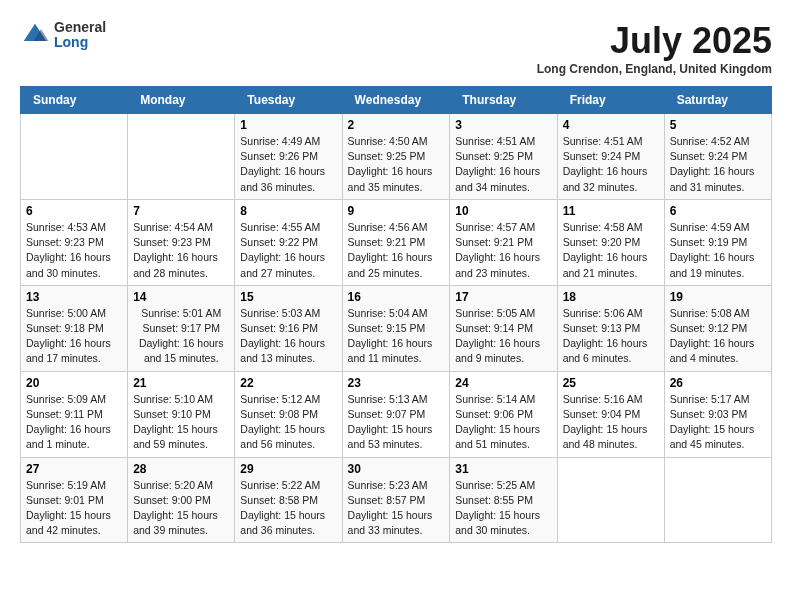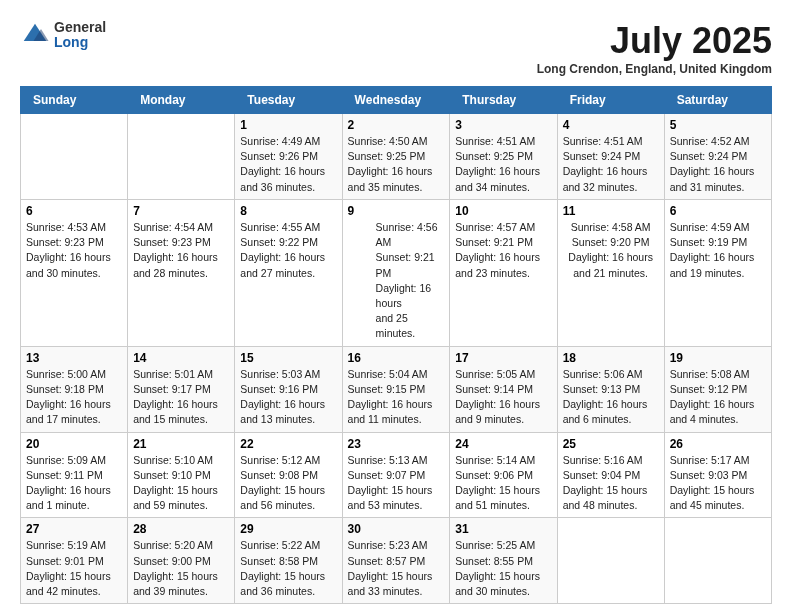--- a/index.html
+++ b/index.html
@@ -182,35 +182,35 @@
         </td>
         <td>
           <span class="day-num">8</span>
           <div class="day-info" style="white-space: pre-line;">Sunrise: 4:55 AM
 Sunset: 9:22 PM
 Daylight: 16 hours
 and 27 minutes.</div>
         </td>
         <td>
           <span class="day-num">9</span>
-          <div class="day-info" style="white-space: pre-line; margin-left: 28px;">Sunrise: 4:56 AM
+          <div class="day-info" style="white-space: pre-line;">Sunrise: 4:56 AM
 Sunset: 9:21 PM
 Daylight: 16 hours
 and 25 minutes.</div>
         </td>
         <td>
           <span class="day-num">10</span>
           <div class="day-info" style="white-space: pre-line;">Sunrise: 4:57 AM
 Sunset: 9:21 PM
 Daylight: 16 hours
 and 23 minutes.</div>
         </td>
         <td>
           <span class="day-num">11</span>
-          <div class="day-info" style="white-space: pre-line; text-align: center;">Sunrise: 4:58 AM
+          <div class="day-info" style="white-space: pre-line;">Sunrise: 4:58 AM
 Sunset: 9:20 PM
 Daylight: 16 hours
 and 21 minutes.</div>
         </td>
         <td>
           <span class="day-num">6</span>
           <div class="day-info" style="white-space: pre-line;">Sunrise: 4:59 AM
 Sunset: 9:19 PM
 Daylight: 16 hours
 and 19 minutes.</div>
@@ -219,21 +219,21 @@
       <tr>
         <td>
           <span class="day-num">13</span>
           <div class="day-info" style="white-space: pre-line;">Sunrise: 5:00 AM
 Sunset: 9:18 PM
 Daylight: 16 hours
 and 17 minutes.</div>
         </td>
         <td>
           <span class="day-num">14</span>
-          <div class="day-info" style="white-space: pre-line;">Sunrise: 5:01 AM
+          <div class="day-info" style="white-space: pre-line; text-align: center;">Sunrise: 5:01 AM
 Sunset: 9:17 PM
 Daylight: 16 hours
 and 15 minutes.</div>
         </td>
         <td>
           <span class="day-num">15</span>
           <div class="day-info" style="white-space: pre-line;">Sunrise: 5:03 AM
 Sunset: 9:16 PM
 Daylight: 16 hours
 and 13 minutes.</div>

